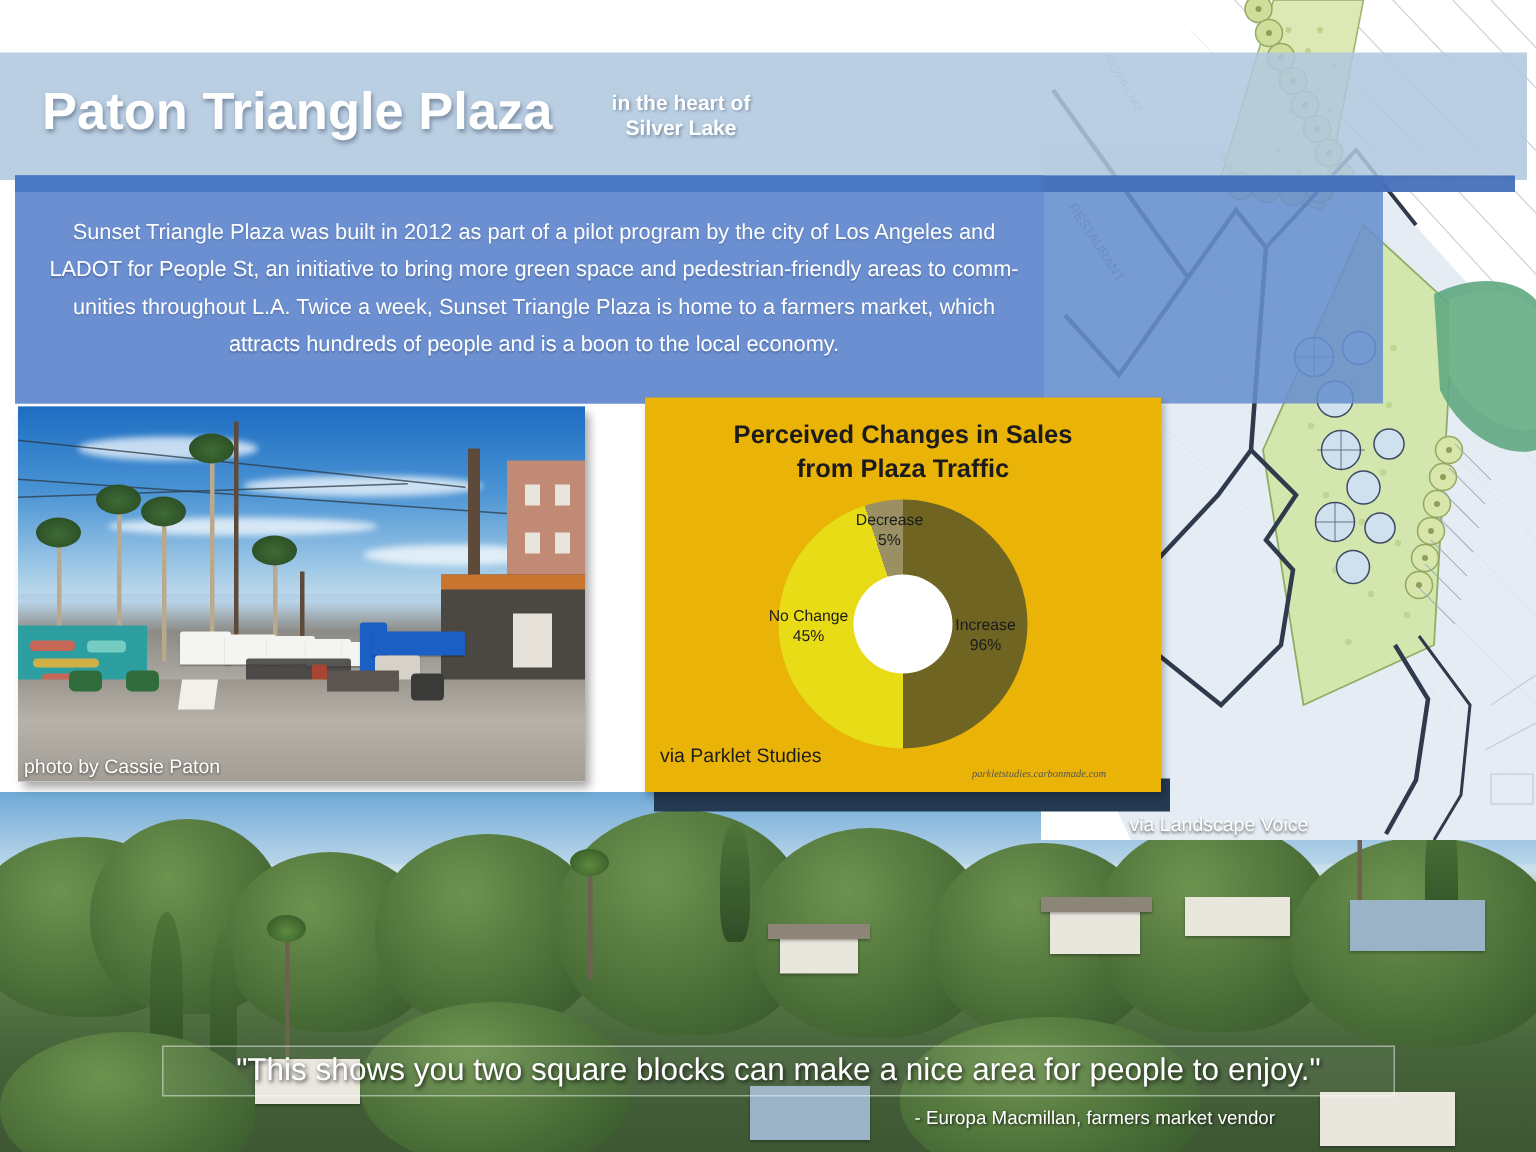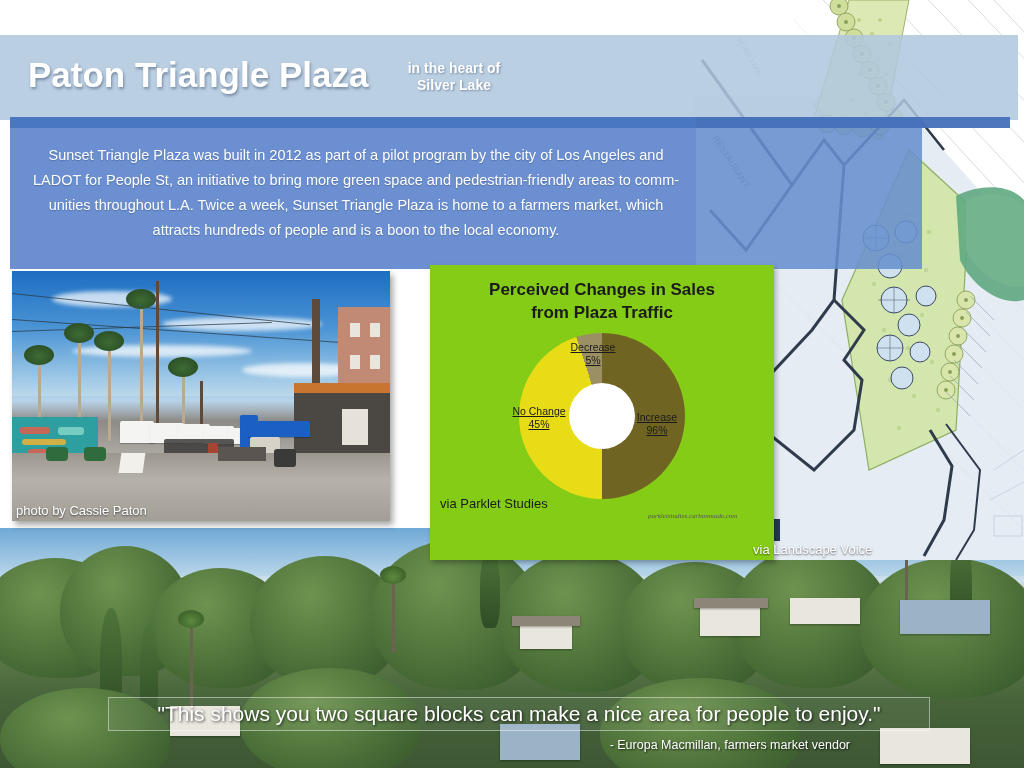--- a/index.html
+++ b/index.html
@@ -171,22 +171,22 @@
   }
 
   
   .chart-shadow {
     position:absolute; left:436px; top:519px; width:344px; height:22px;
     background:#243a52;
   }
   .chart-panel {
     position: absolute;
     left: 430px; top: 265px;
-    width: 344px; height: 295px;
-    background: #84cc16;
+    width: 344px; height: 263px;
+    background: #eab308;
     box-shadow: 2px 3px 5px rgba(0,0,0,.28);
   }
   .chart-title {
     position:absolute; left:0; top:13px; width:344px;
     text-align:center;
     font-size: 17px; font-weight: bold; color:#1b1b1b;
     line-height: 23px;
   }
   .donut-wrap {
     position:absolute; left:89px; top:68px;
@@ -194,21 +194,21 @@
   }
   .donut {
     width:166px; height:166px; border-radius:50%;
   }
   .donut-hole {
     position:absolute; left:50px; top:50px;
     width:66px; height:66px; border-radius:50%; background:#ffffff;
   }
   .slice-label {
     position:absolute;
-    font-size: 10.5px; color:#1b1b1b; line-height:13px; text-align:center;text-decoration:underline;
+    font-size: 10.5px; color:#1b1b1b; line-height:13px; text-align:center;
   }
   .lbl-decrease { left:130px; top:76px; width:66px; }
   .lbl-nochange { left:72px; top:140px; width:74px; text-align:center;}
   .lbl-increase { left:196px; top:146px; width:62px; }
   .chart-source {
     position:absolute; left:10px; top:231px;
     font-size:13px; color:#1b1b1b;
   }
   .chart-watermark {
     position:absolute; left:218px; top:247px;

